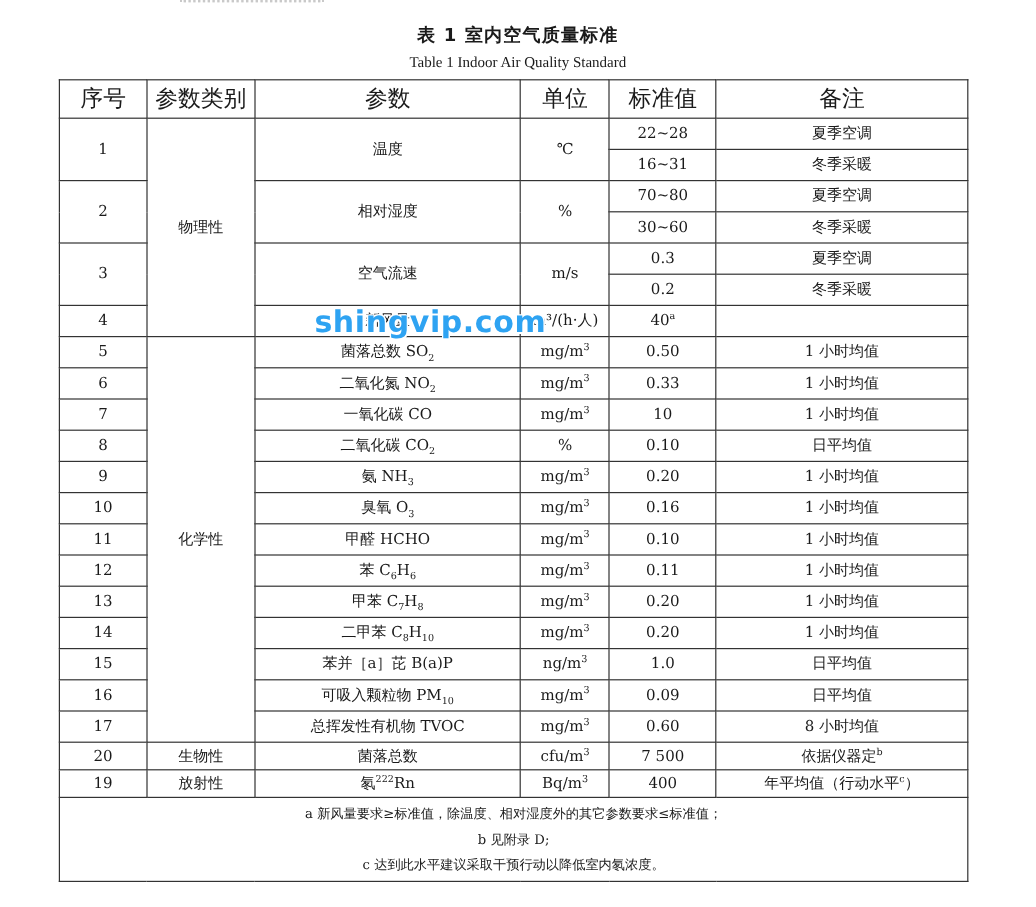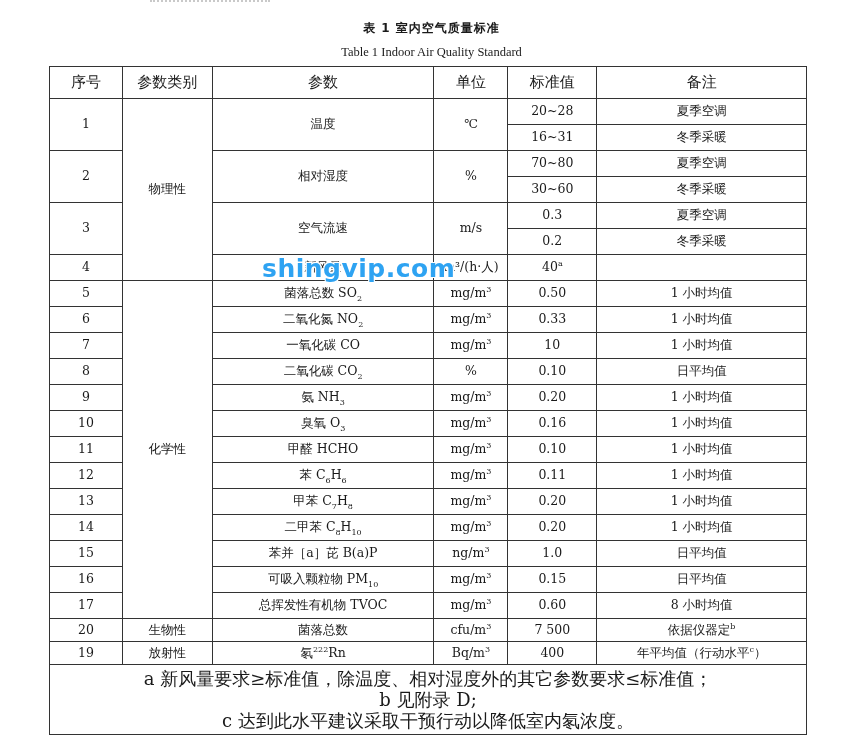--- a/index.html
+++ b/index.html
@@ -1,32 +1,32 @@
 <!DOCTYPE html>
 <html><head>
 <meta charset="utf-8">
 <style>
   html, body { margin:0; padding:0; background:#ffffff; }
   body { width:863px; height:756px; position:relative; overflow:hidden;
          font-family:"DejaVu Serif","Liberation Serif",serif; color:#1a1a1a; }
   .top-artifact { position:absolute; left:150px; top:0px; width:120px; height:4px;
                   border-top:2px dotted #c9c9c9; }
   .title { position:absolute; left:0; width:863px; top:20px; text-align:center;
-           font-family:"DejaVu Sans","Liberation Sans",sans-serif; font-weight:bold; font-size:12px; letter-spacing:1px; }
+           font-family:"DejaVu Sans","Liberation Sans",sans-serif; font-weight:bold; font-size:15px; letter-spacing:1px; }
   .subtitle { position:absolute; left:0; width:863px; top:45px; text-align:center;
               font-family:"Liberation Serif",serif; font-size:12.5px; }
   table.std { position:absolute; left:49px; top:66px; width:758px; border-collapse:collapse;
               border:1.6px solid #222; font-size:12.5px; }
   table.std td, table.std th { border:1px solid #333; text-align:center; vertical-align:middle;
               padding:0; font-weight:normal; line-height:1; }
-  table.std th { height:31px; font-size:15px; }
+  table.std th { height:31px; font-size:19px; }
   td.sub { height:25px; }
   td.r { height:25px; }
   td.r18, td.r19 { height:22px; }
-  td.notes { text-align:right; padding:3px 8px !important; height:60px; line-height:21px !important; font-size:18px; }
+  td.notes { text-align:right; padding:3px 8px !important; height:60px; line-height:21px !important; font-size:11px; }
   sub, sup { font-size:8px; line-height:0; }
   .watermark { position:absolute; left:262px; top:222px; font-family:"DejaVu Sans","Liberation Sans",sans-serif;
                font-weight:bold; font-size:25px; color:#2ea3f2; letter-spacing:0.5px;
                text-shadow: 1px 1px 0 #ffffff, -1px -1px 0 #ffffff, 1px -1px 0 #ffffff, -1px 1px 0 #ffffff; margin-top: 32px; }
 </style>
 </head>
 <body>
 
 <div class="top-artifact"></div>
 <div class="title">表 1   室内空气质量标准</div>
@@ -51,21 +51,21 @@
       <th>备注</th>
     </tr>
   </thead>
   <tbody>
 
     <tr>
       <td rowspan="2">1</td>
       <td rowspan="7">物理性</td>
       <td rowspan="2">温度</td>
       <td rowspan="2">℃</td>
-      <td class="sub">20~28</td>
+      <td class="sub">22~28</td>
       <td class="sub">夏季空调</td>
     </tr>
     <tr>
       <td class="sub">16~31</td>
       <td class="sub">冬季采暖</td>
     </tr>
 
     <tr>
       <td rowspan="2">2</td>
       <td rowspan="2">相对湿度</td>
@@ -184,21 +184,21 @@
       <td class="r">苯并［a］芘 B(a)P</td>
       <td class="r"><span>ng/m</span><sup>3</sup></td>
       <td class="r">1.0</td>
       <td class="r">日平均值</td>
     </tr>
 
     <tr>
       <td class="r">16</td>
       <td class="r"><span>可吸入颗粒物 PM</span><sub>10</sub></td>
       <td class="r"><span>mg/m</span><sup>3</sup></td>
-      <td class="r">0.15</td>
+      <td class="r">0.09</td>
       <td class="r">日平均值</td>
     </tr>
 
     <tr>
       <td class="r">17</td>
       <td class="r">总挥发性有机物 TVOC</td>
       <td class="r"><span>mg/m</span><sup>3</sup></td>
       <td class="r">0.60</td>
       <td class="r">8 小时均值</td>
     </tr>

